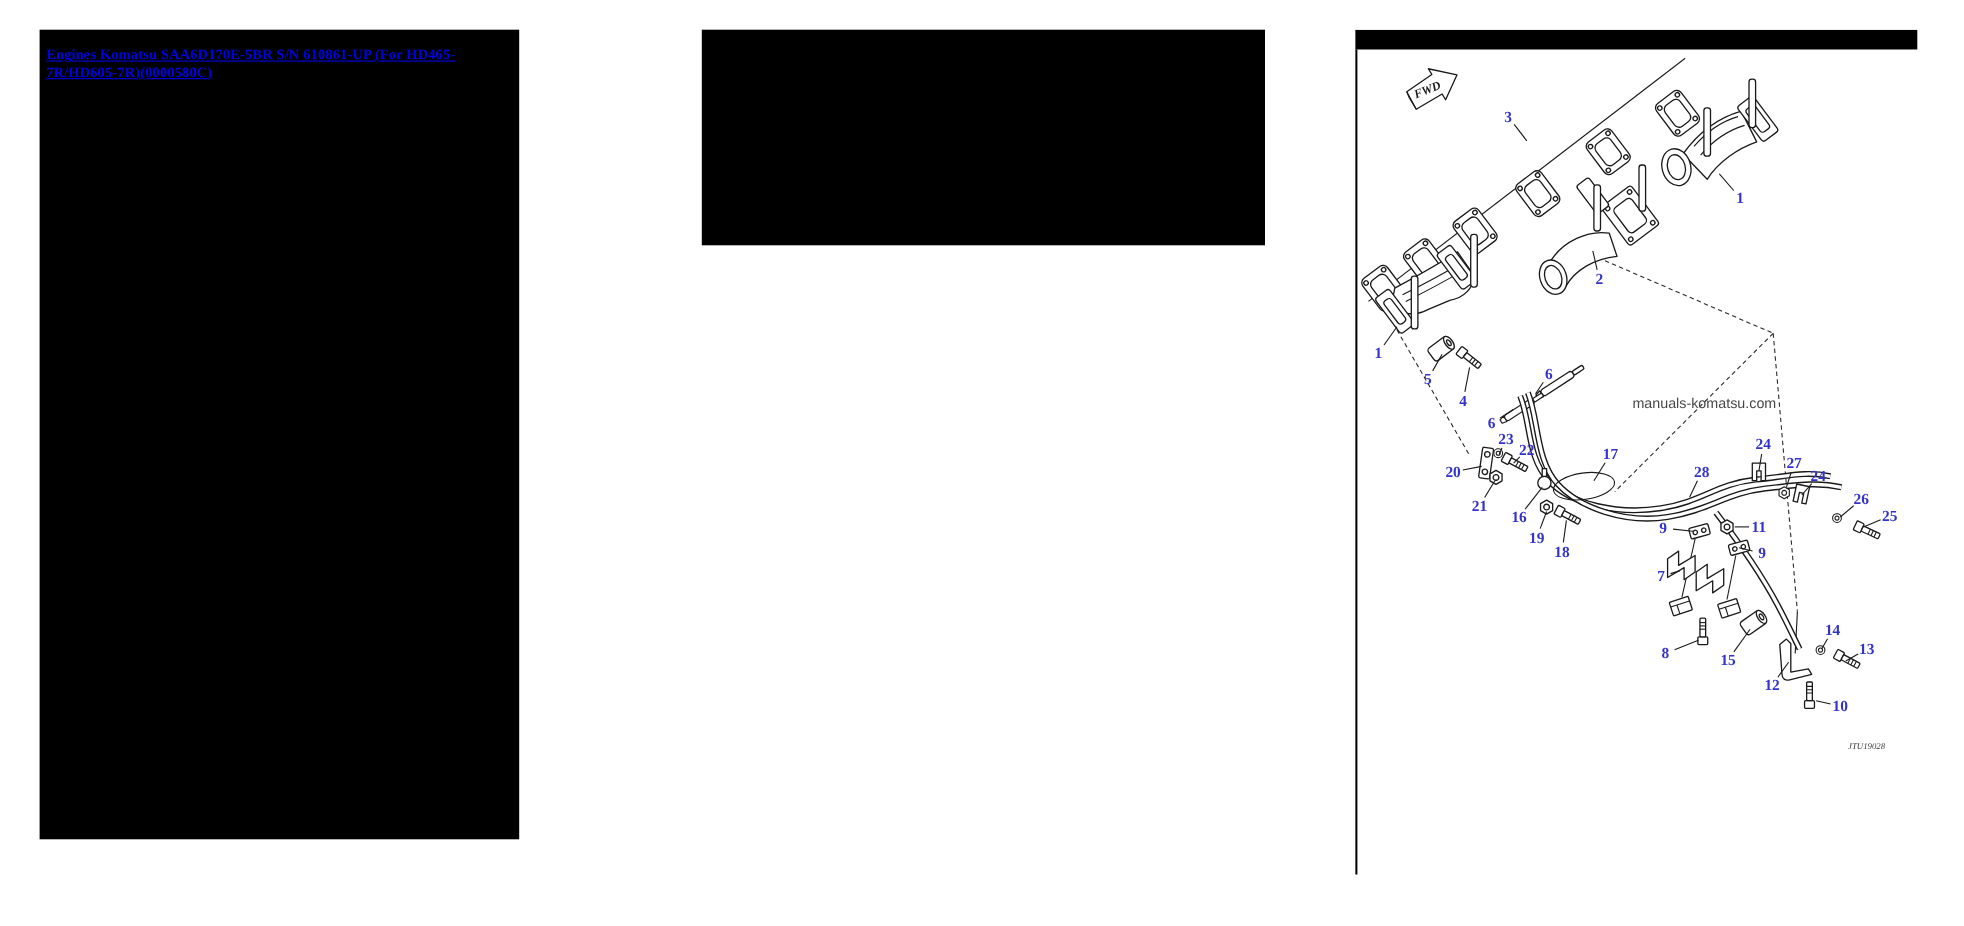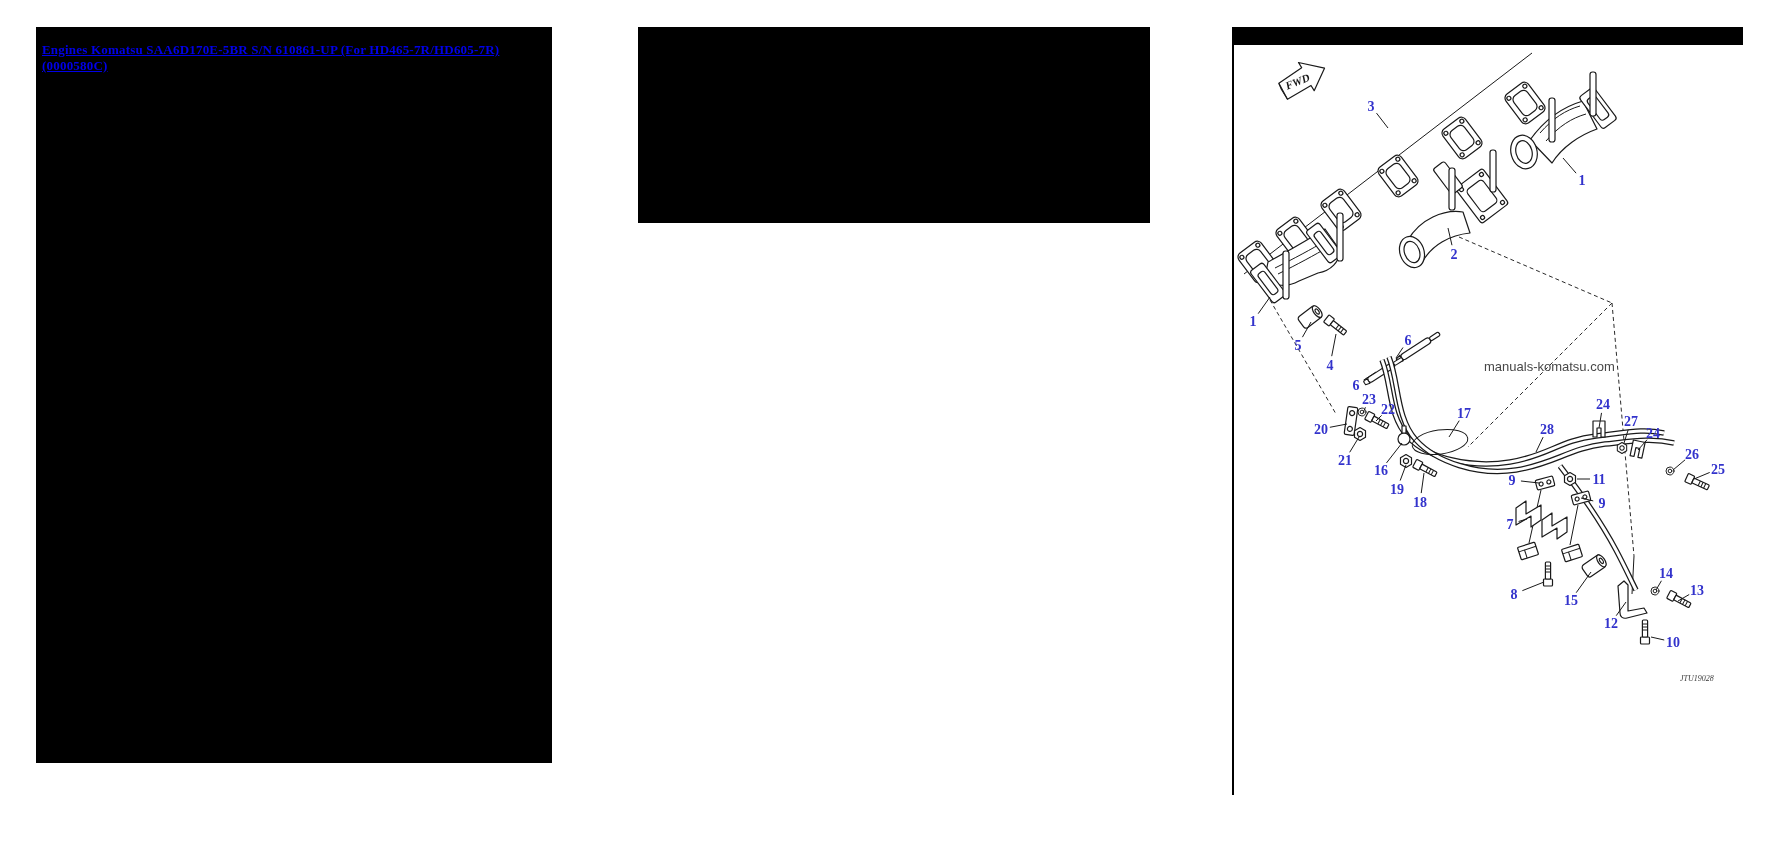--- a/index.html
+++ b/index.html
@@ -1,21 +1,21 @@
 <!DOCTYPE html>
 <html><head>
 <meta charset="utf-8">
 <style>
   html,body{margin:0;padding:0;background:#ffffff;}
   body{width:1785px;height:842px;position:relative;overflow:hidden;
        font-family:"Liberation Sans",sans-serif;}
 
   .blackpanel{position:absolute;background:#000;}
 
-  #left-panel{left:36px;top:27px;width:516px;height:736px;}
+  #left-panel{left:36px;top:27px;width:436px;height:736px;}
   #left-panel a{display:inline-block;margin:15px 0 0 6px;
       font-family:"Liberation Serif",serif;font-weight:bold;font-size:13px;
       letter-spacing:0.2px;text-decoration:underline;cursor:pointer;}
 
   #middle-panel{left:638px;top:27px;width:512px;height:196px;}
 
   #diagram-wrap{position:absolute;left:1232px;top:27px;width:553px;height:783px;}
   svg{display:block;}
   .art{stroke:#1a1a1a;stroke-width:1.2;fill:#ffffff;stroke-linejoin:round;stroke-linecap:round;}
   .thin{stroke:#1a1a1a;stroke-width:1;fill:none;}

